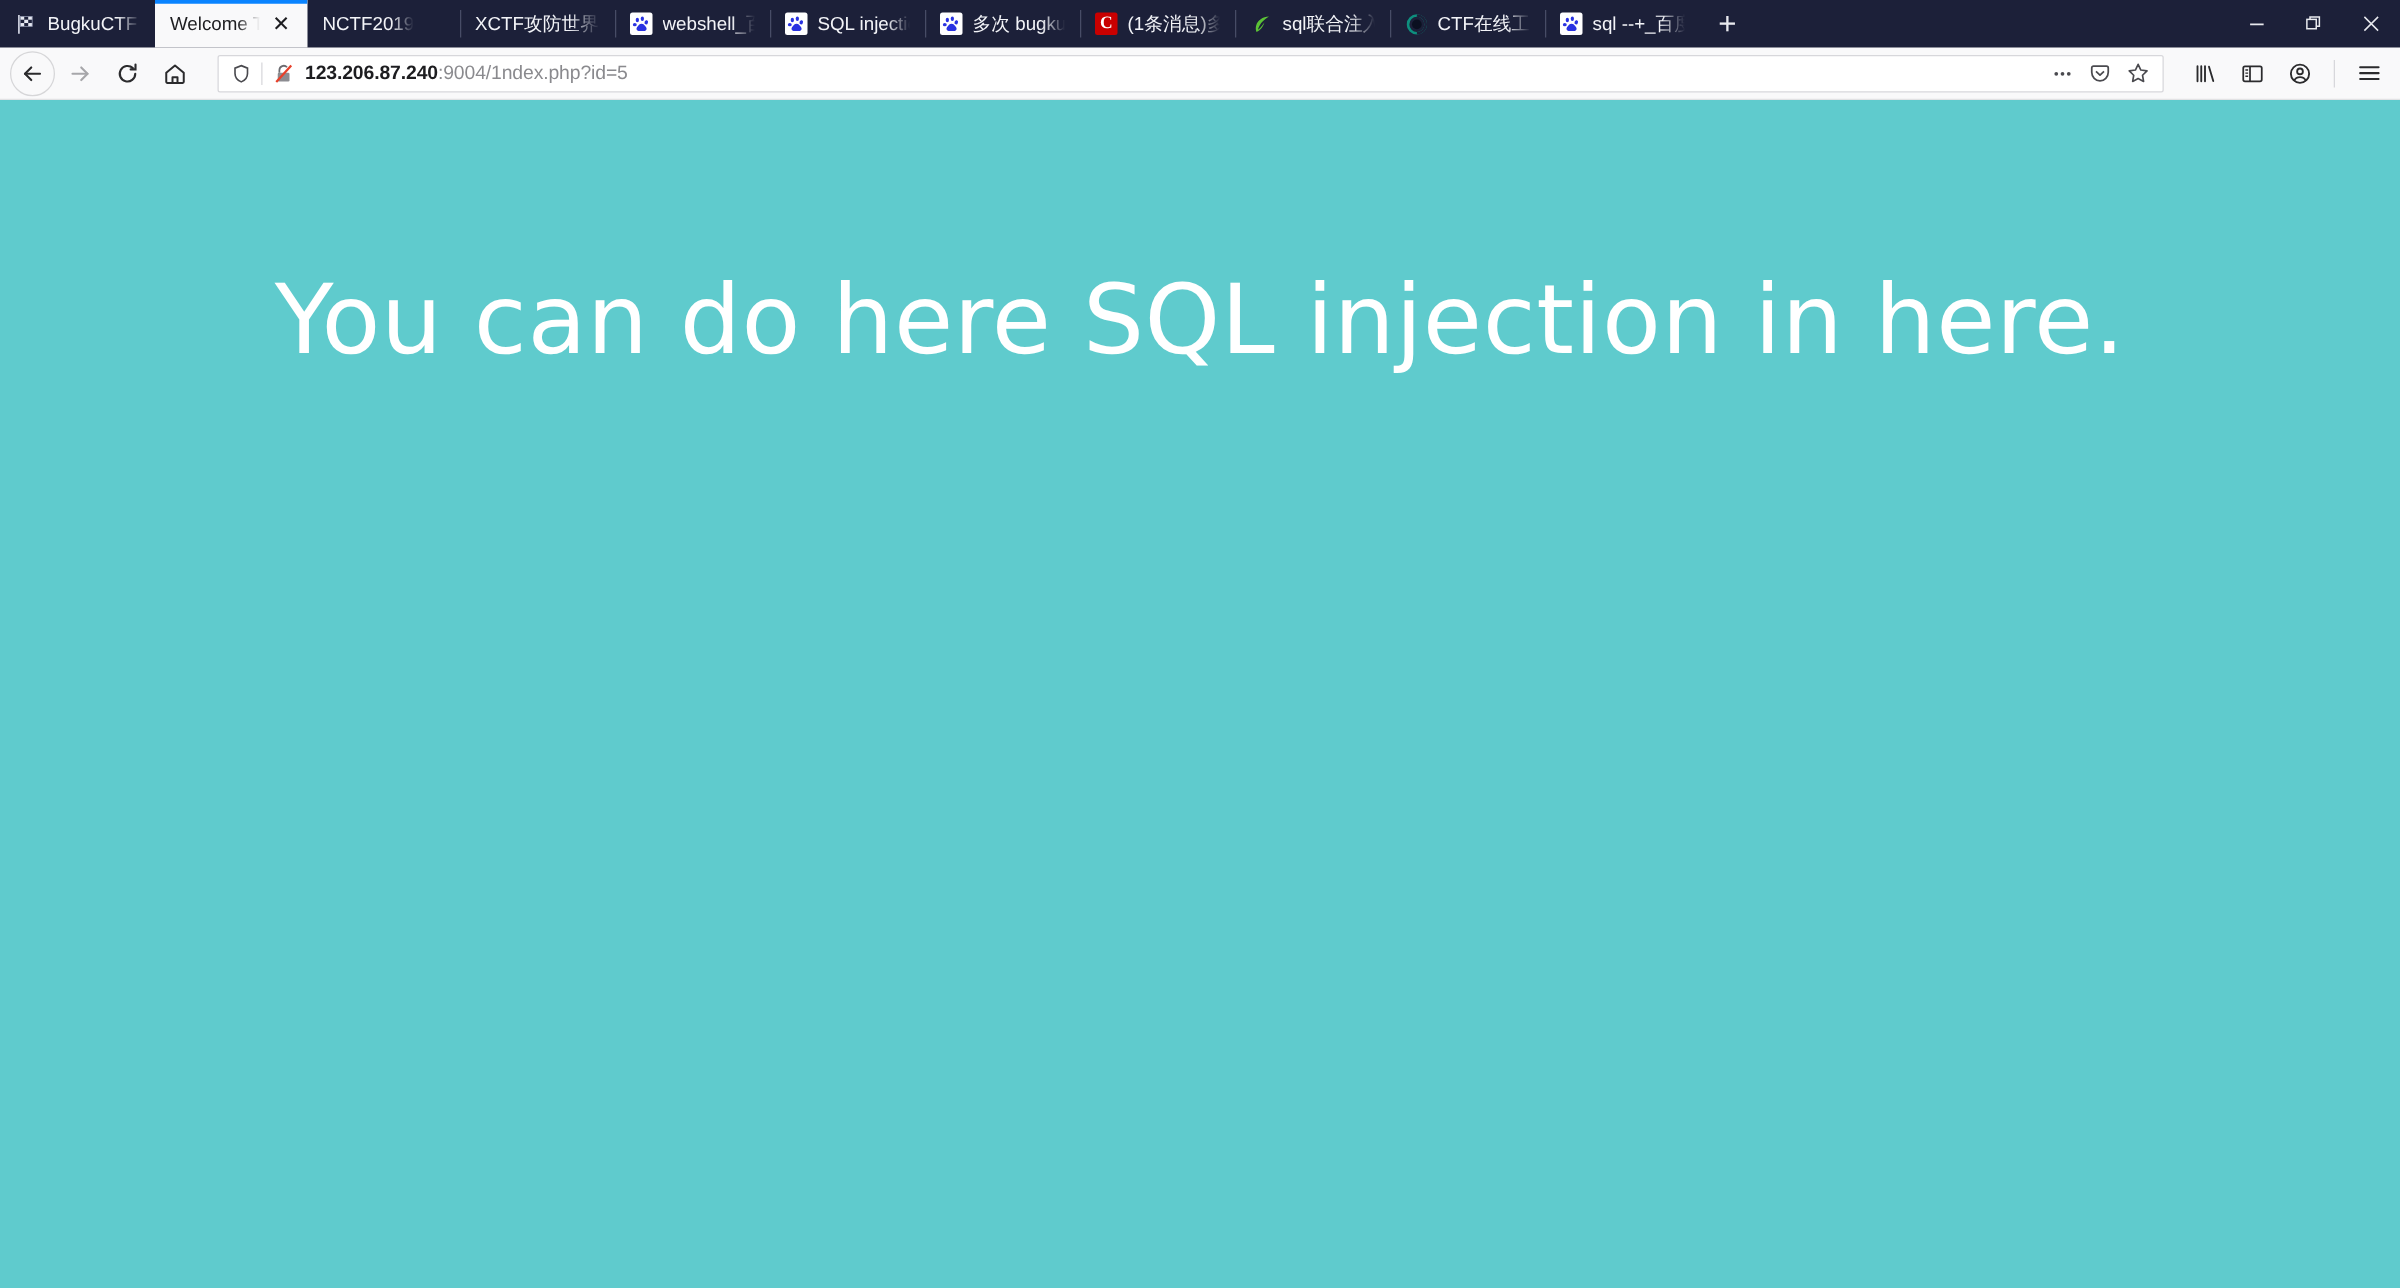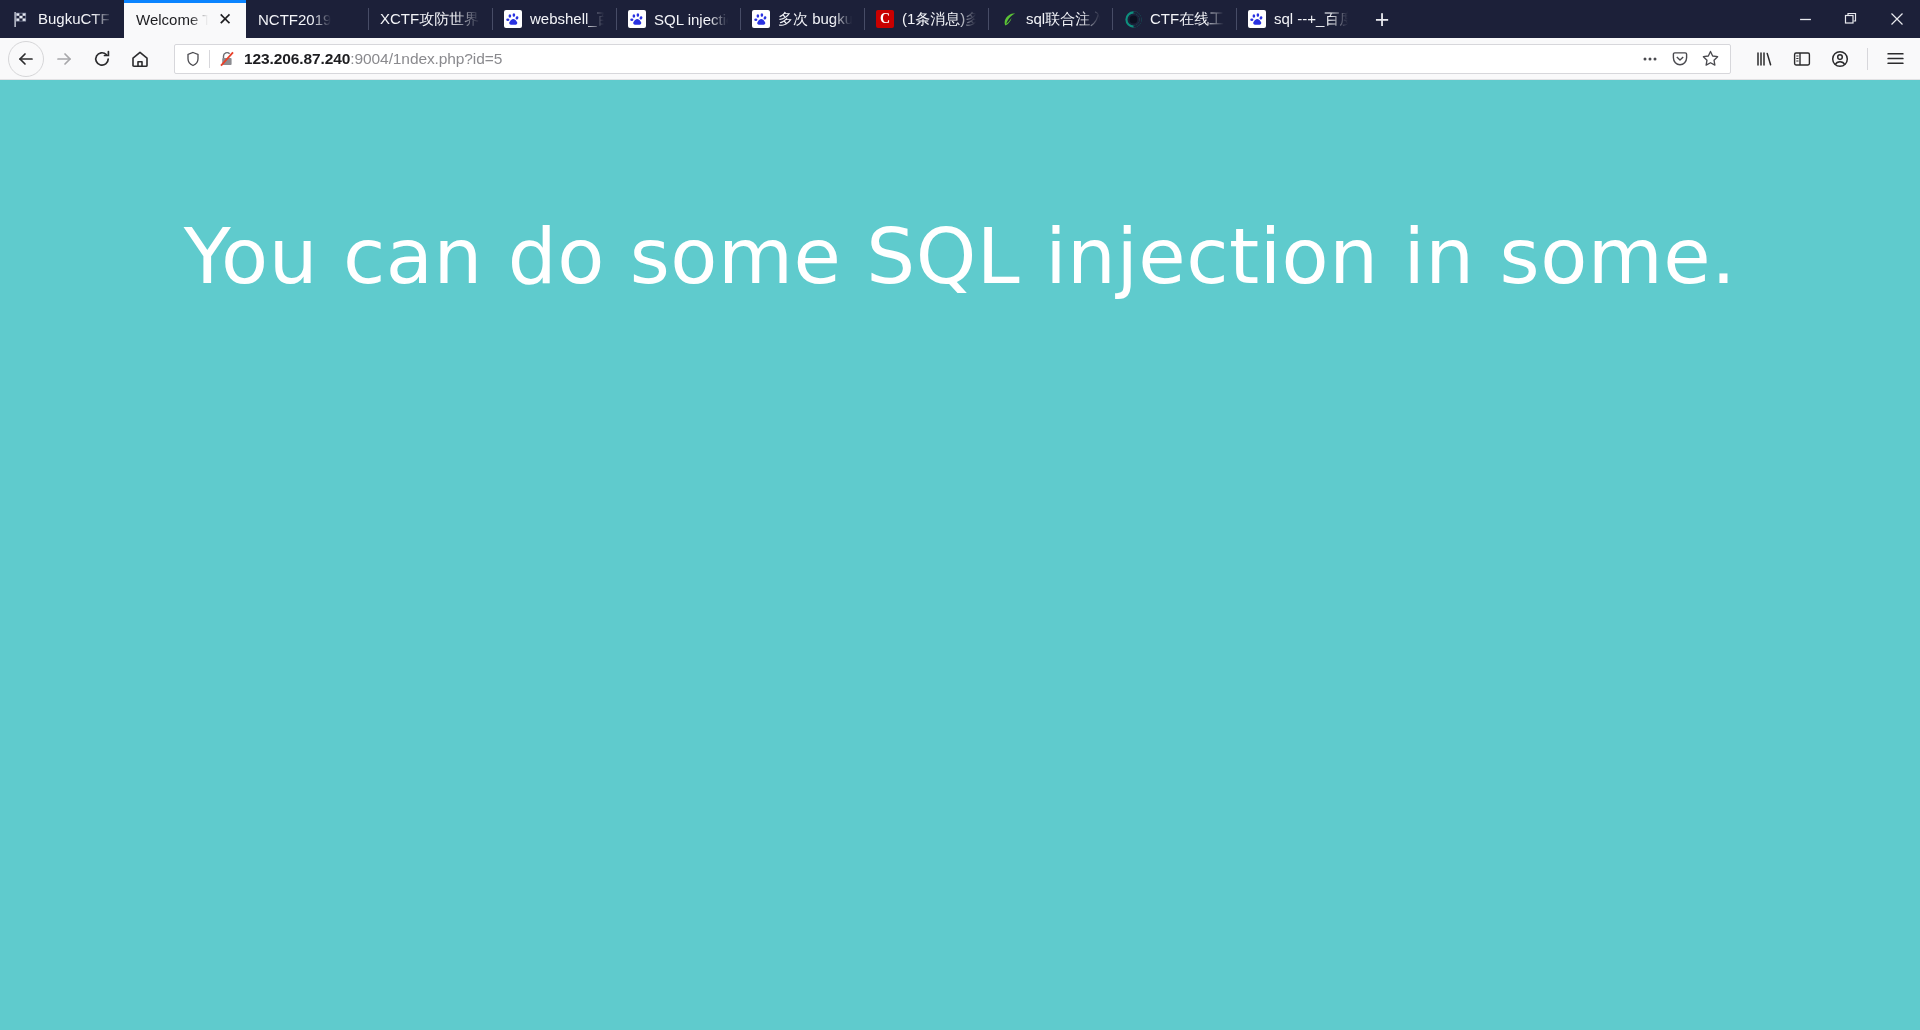--- a/index.html
+++ b/index.html
@@ -479,16 +479,16 @@
       <div class="tb-sep"></div>
       <div class="tbbtn">
         <svg width="21" height="21" viewBox="0 0 20 20" stroke="#2b2b2d" stroke-width="1.6" stroke-linecap="round">
           <path d="M3 5.5h14M3 10h14M3 14.5h14"></path>
         </svg>
       </div>
     </div>
   </div>
 
   <div class="content">
-    <div class="headline">You can do some SQL injection in some.</div>
+    <div class="headline">You can do here SQL injection in here.</div>
   </div>
 
 </div>
 
 </body></html>

